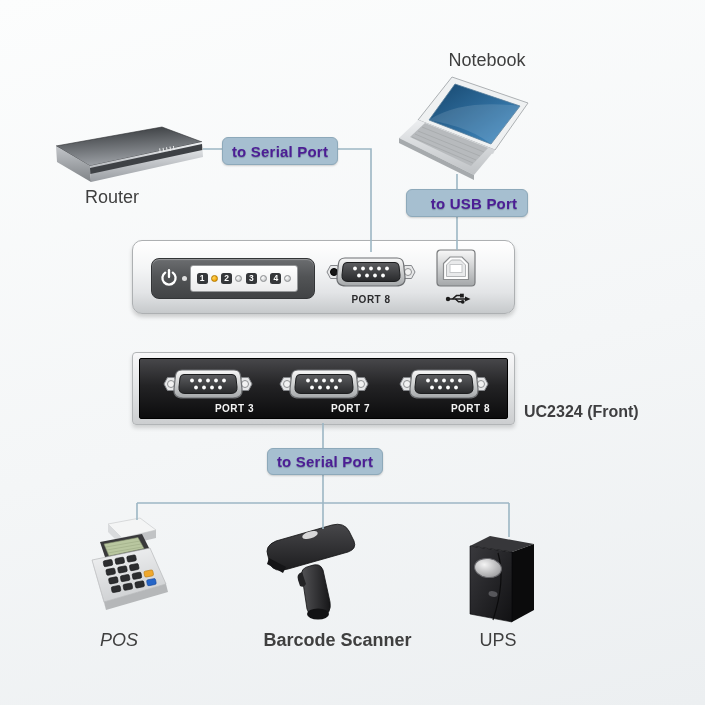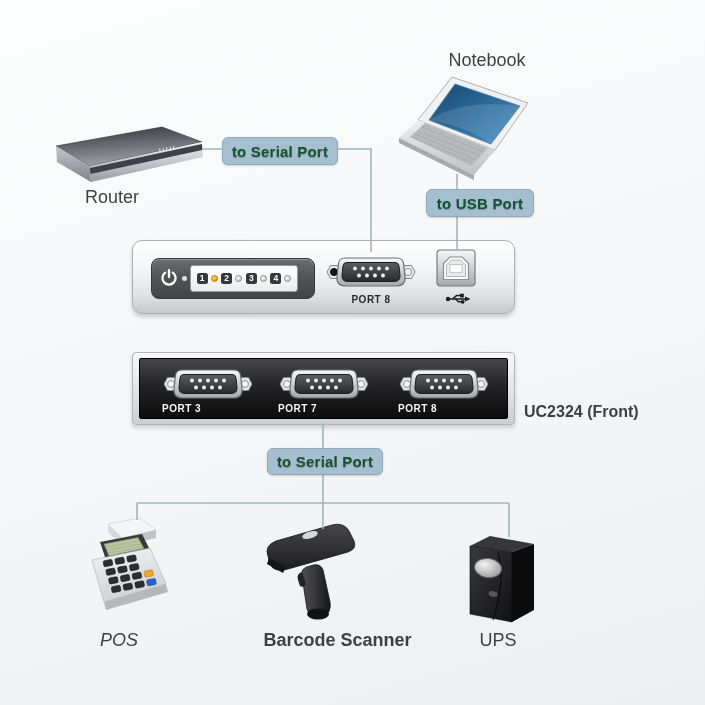--- a/index.html
+++ b/index.html
@@ -8,26 +8,26 @@
     background:linear-gradient(165deg,#fcfdfd 0%,#f4f6f7 55%,#eceff1 100%);
     font-family:"Liberation Sans","DejaVu Sans",sans-serif;
   }
   
   .lines{position:absolute;left:0;top:0;z-index:3;pointer-events:none;}
   .lines path{stroke:#9cb6c4;stroke-width:1.6;fill:none;}
   
   .pill{
     position:absolute;z-index:4;display:flex;align-items:center;justify-content:center;
     background:#a6bfd0;border:1px solid #8da9ba;border-radius:6px;
-    color:#14532d;font-size:15px;font-weight:bold;letter-spacing:.2px;
+    color:#4c1d95;font-size:15px;font-weight:bold;letter-spacing:.2px;
     text-shadow:0 1px 1px rgba(70,90,105,.45);
     box-shadow:0 1px 2px rgba(0,0,0,.18);
   }
   .pill-serial-top{left:222px;top:137px;width:114px;height:26px;}
-  .pill-usb{left:426px;top:189px;width:106px;height:26px;}
+  .pill-usb{left:406px;top:189px;width:106px;height:26px;padding-left:14px;}
   .pill-serial-bottom{left:267px;top:448px;width:114px;height:25px;}
   
   .dev-label{
     position:absolute;z-index:2;text-align:center;color:#3f3f3f;font-size:18px;
   }
   .lbl-router{left:52px;top:187px;width:120px;}
   .lbl-notebook{left:427px;top:50px;width:120px;}
   .lbl-pos{left:77px;top:630px;width:84px;font-style:italic;}
   .lbl-barcode{left:235px;top:630px;width:205px;font-weight:bold;}
   .lbl-ups{left:456px;top:630px;width:84px;}
@@ -83,21 +83,21 @@
   }
   .rear-black{
     position:absolute;left:6px;right:6px;top:5px;bottom:5px;
     background:linear-gradient(180deg,#47474a 0%,#232325 45%,#0c0c0d 100%);
     border:1px solid #000;border-radius:2px;
   }
   .db9-rear-1{left:29px;top:10px;}
   .db9-rear-2{left:145px;top:10px;}
   .db9-rear-3{left:265px;top:10px;}
   .port-label-rear{
-    position:absolute;top:50px;width:92px;text-align:left;
+    position:absolute;top:50px;width:92px;text-align:right;
     font-size:10px;font-weight:bold;color:#f4f4f4;letter-spacing:.5px;
   }
   .plr-1{left:29px;} .plr-2{left:145px;} .plr-3{left:265px;}
   
   .dev{position:absolute;z-index:2;}
   .router-art{left:42px;top:124px;}
   .notebook-art{left:398px;top:76px;}
   .pos-art{left:76px;top:510px;}
   .scanner-art{left:262px;top:522px;}
   .ups-art{left:460px;top:528px;}

